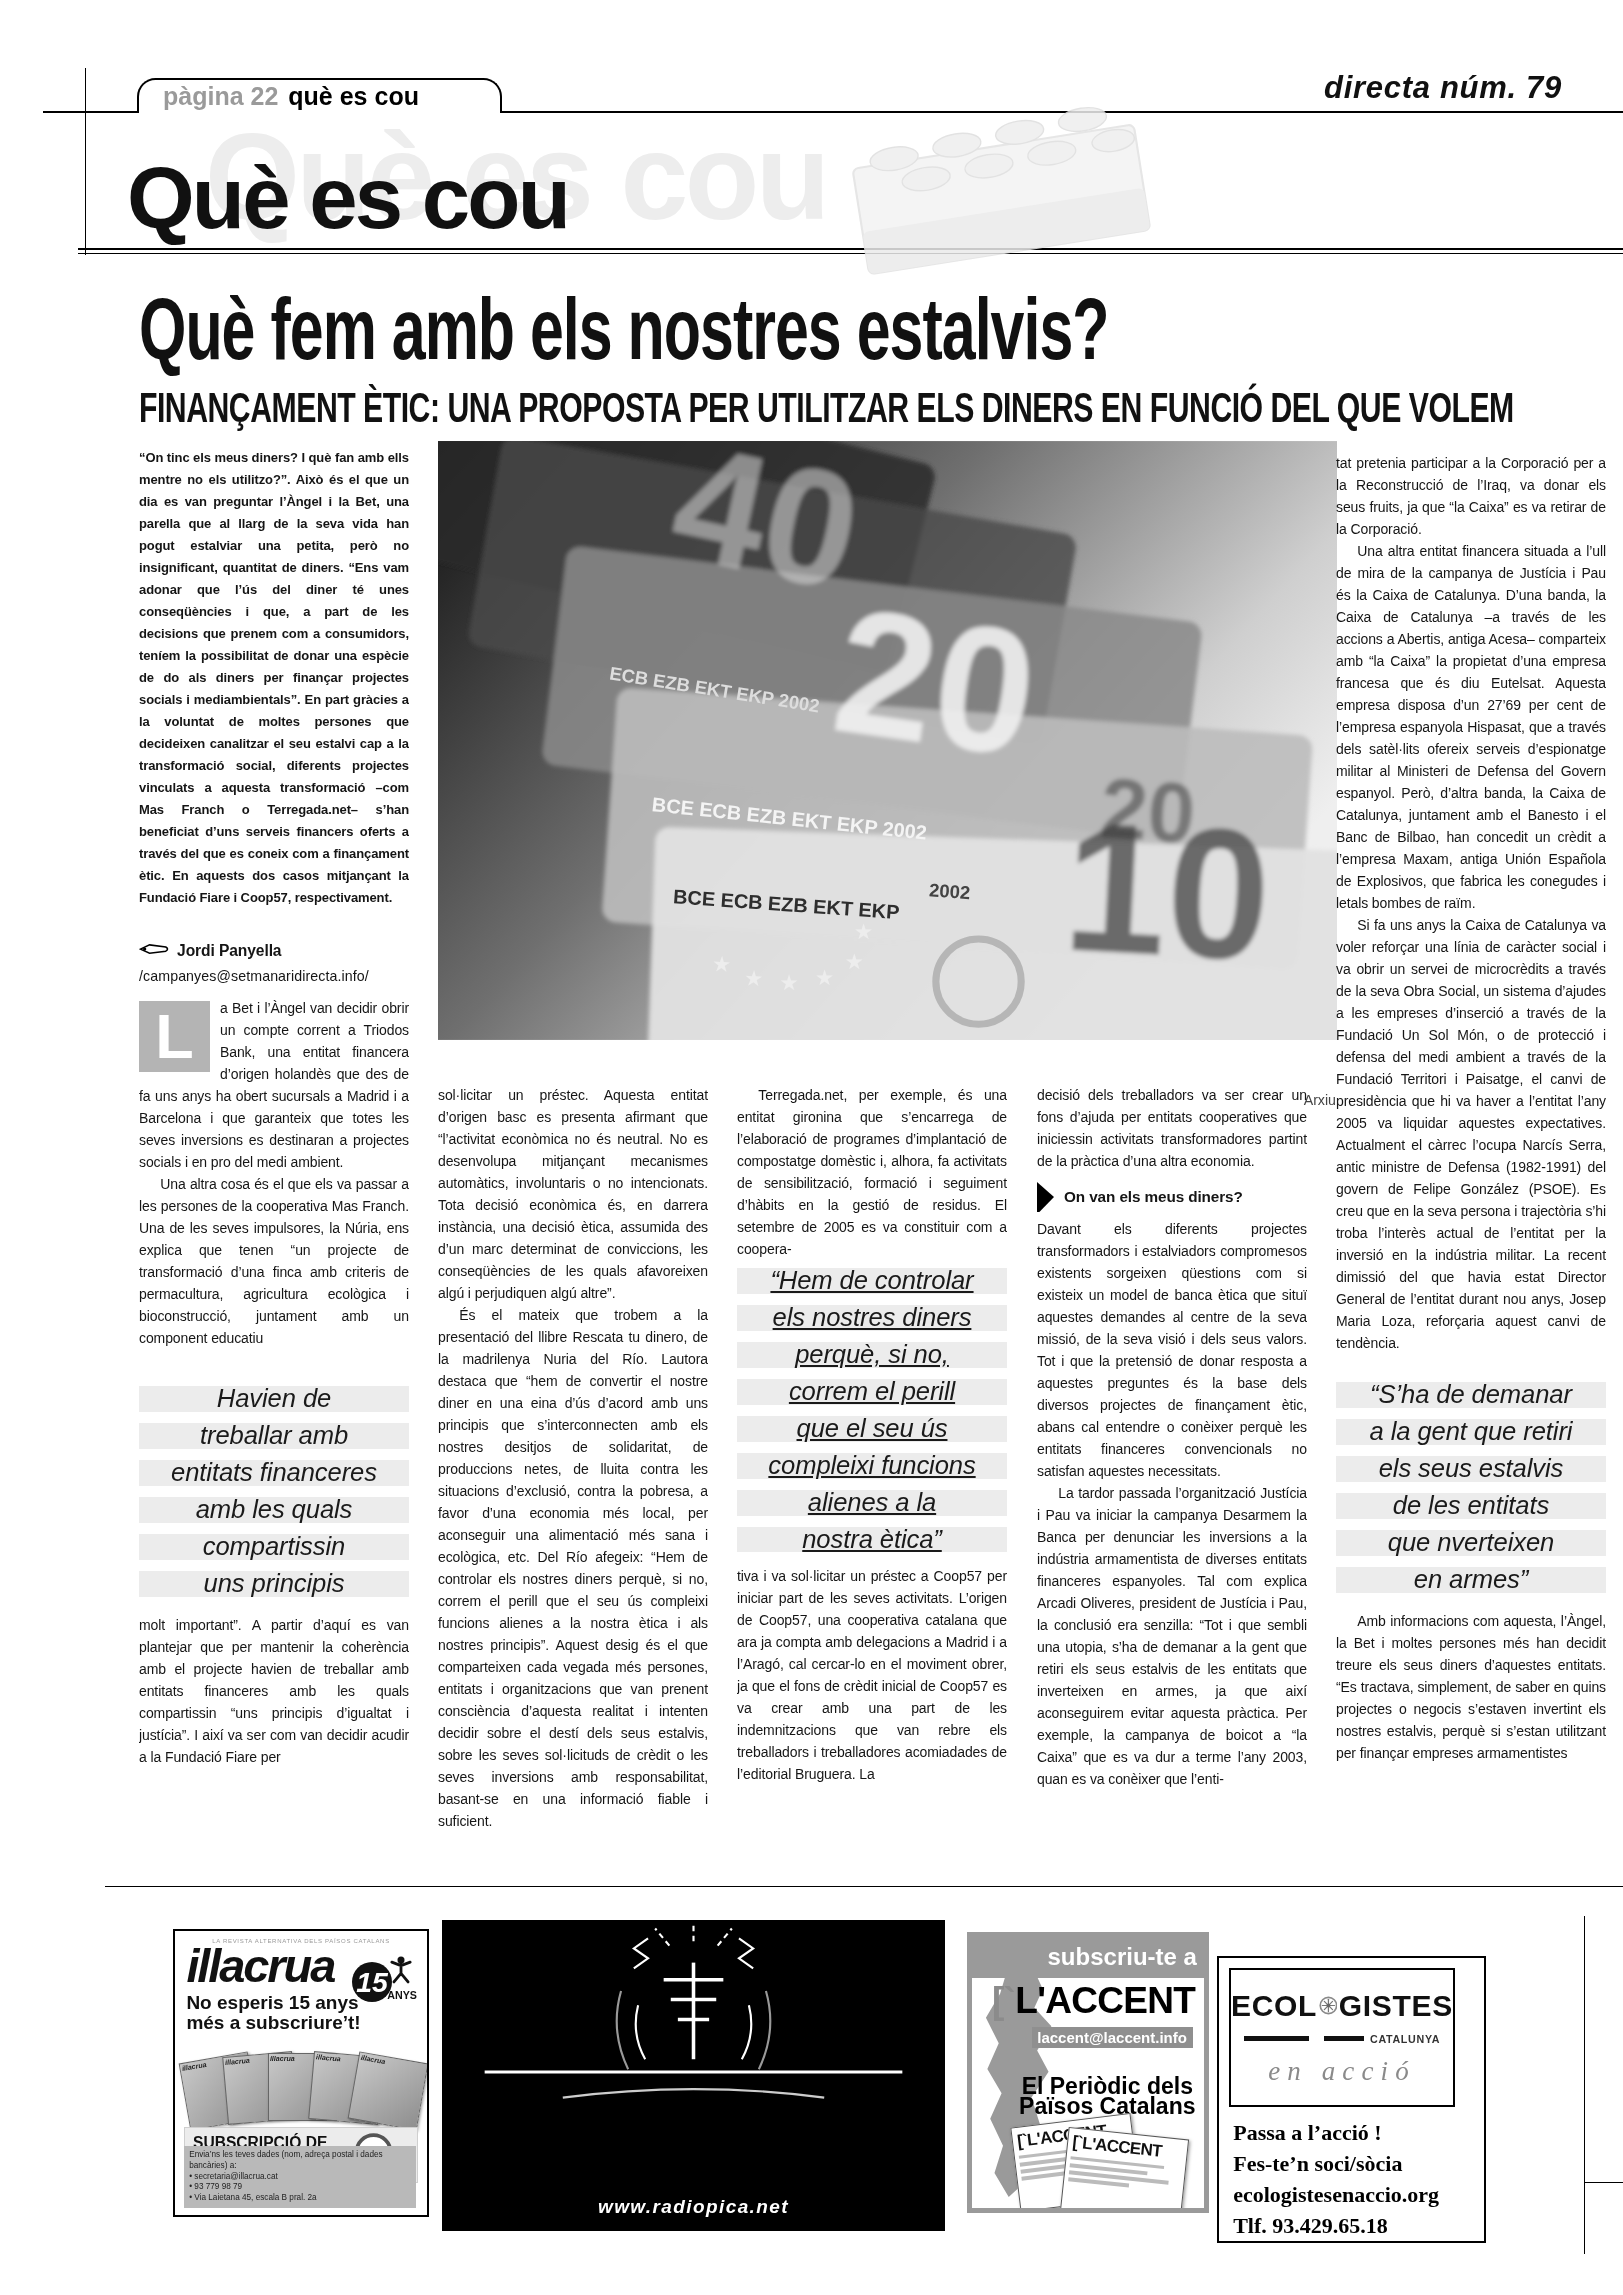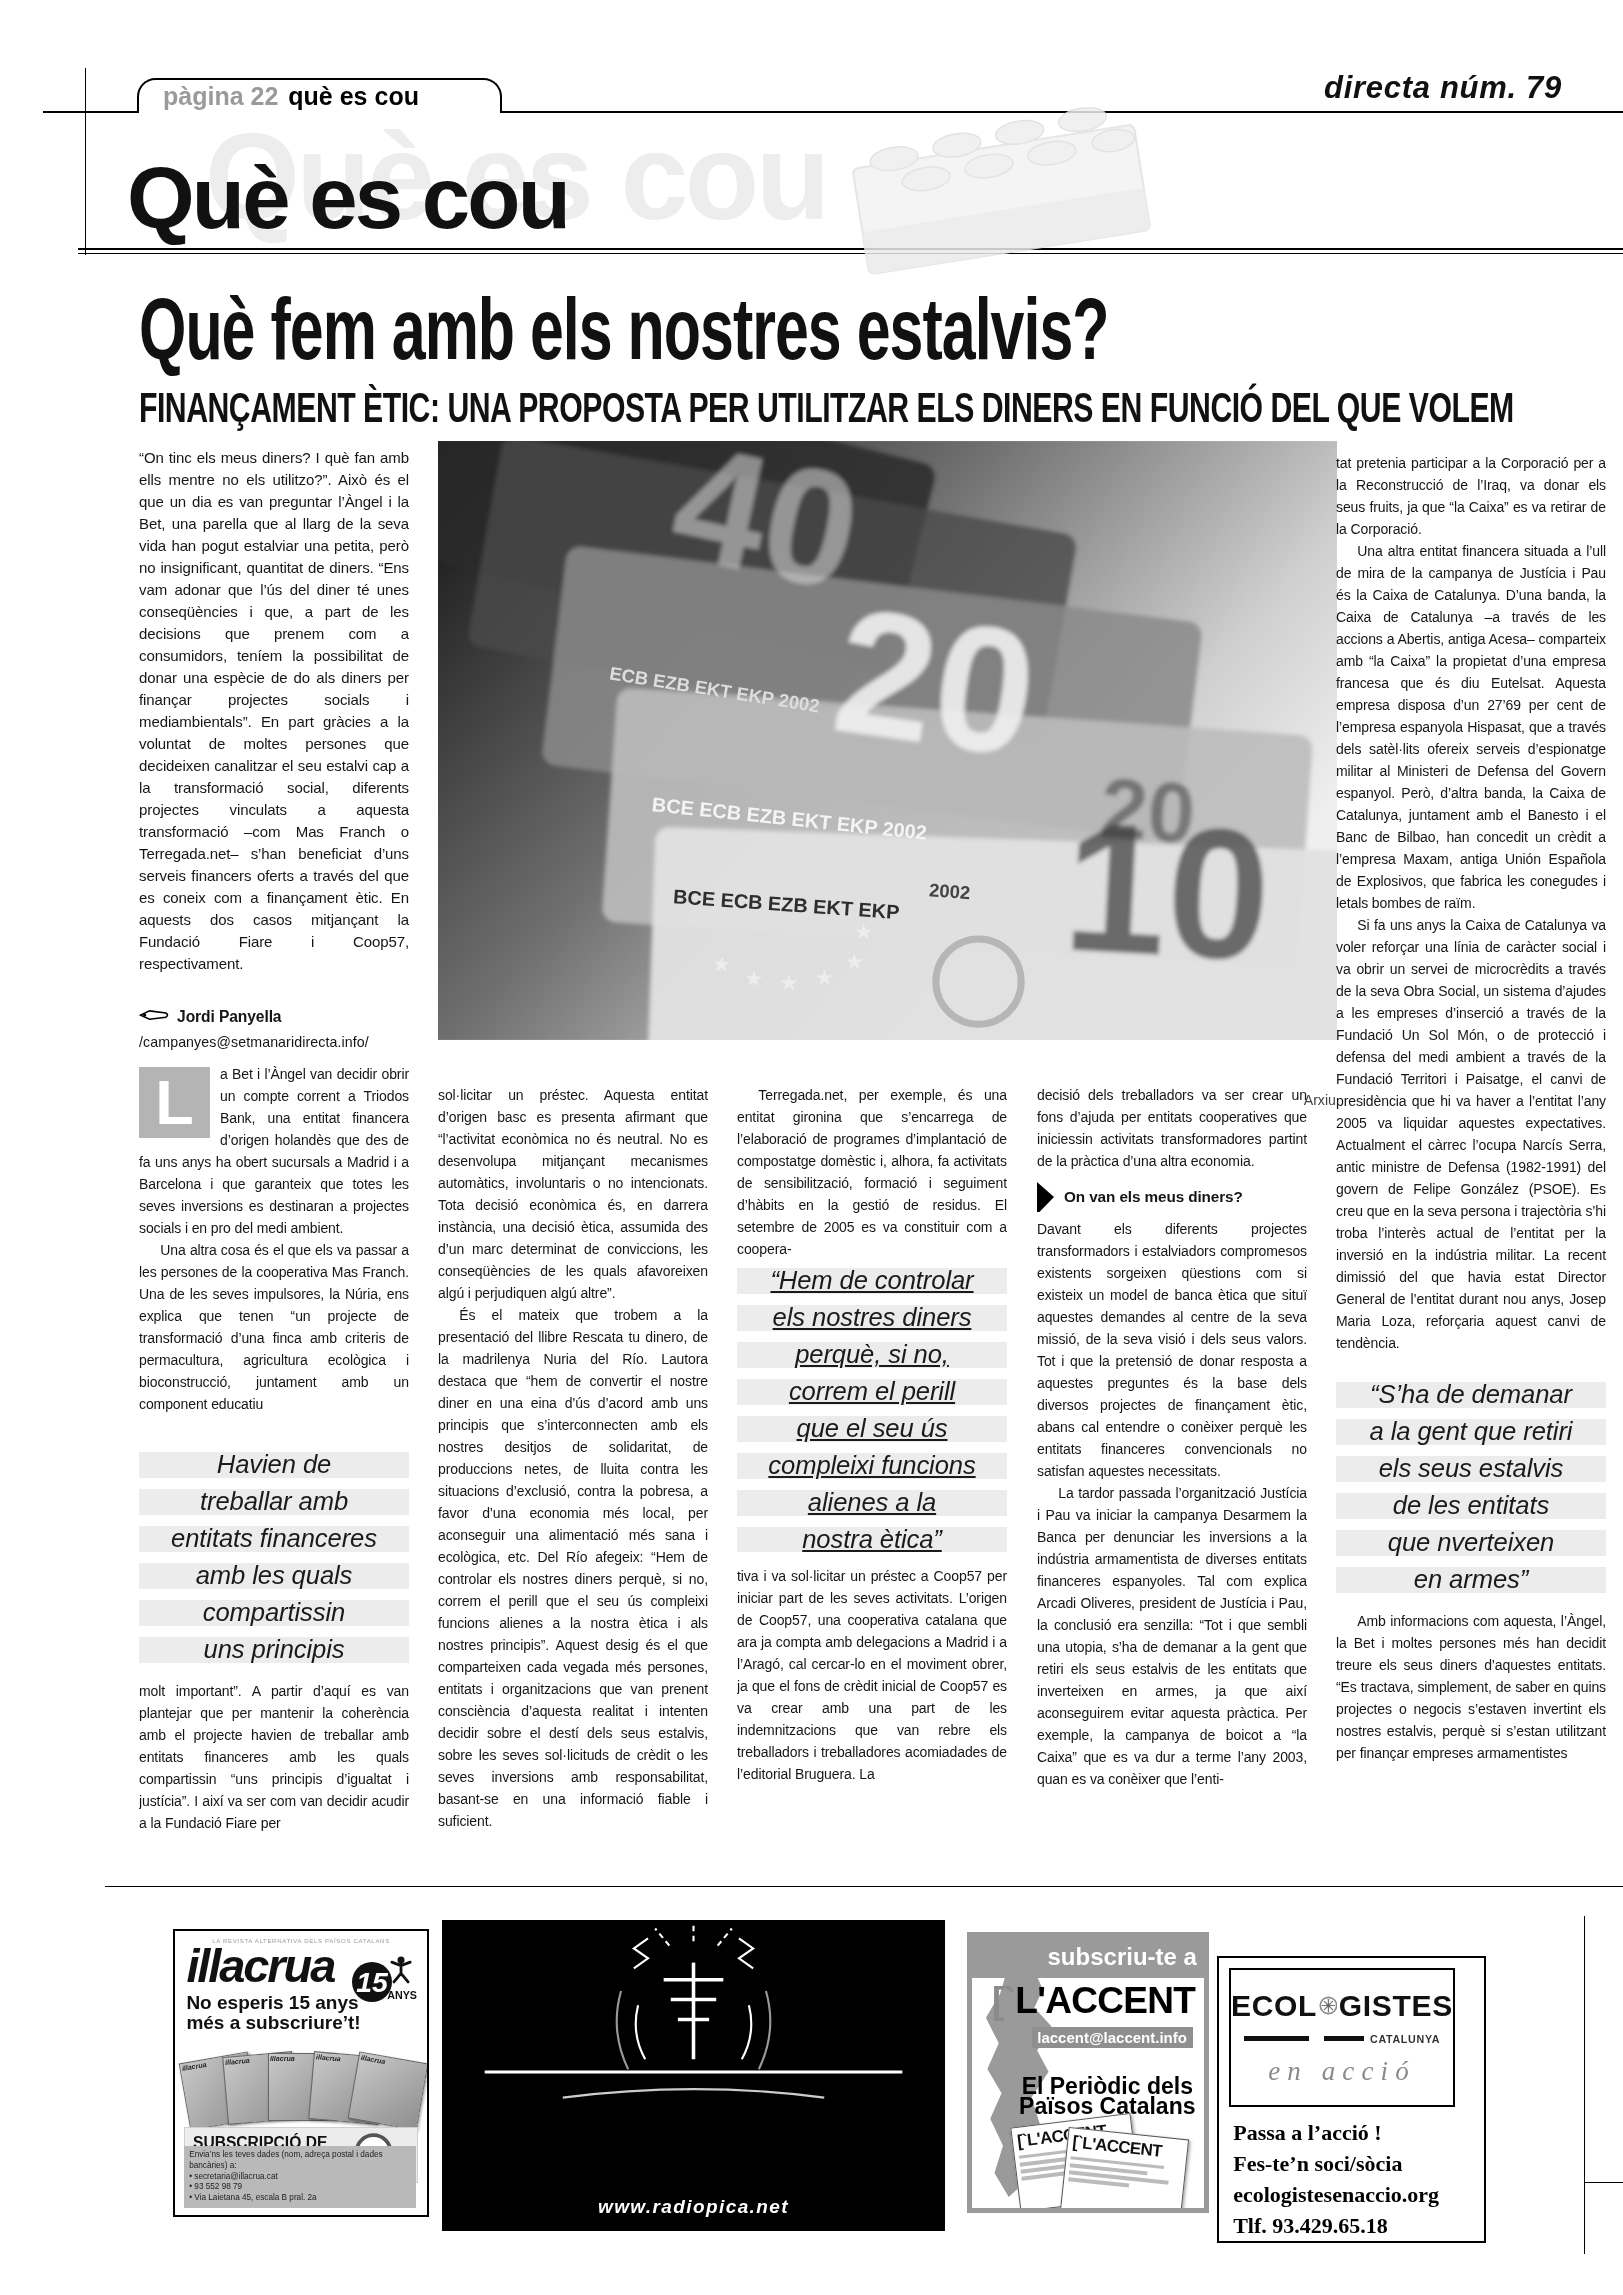--- a/index.html
+++ b/index.html
@@ -27,21 +27,21 @@
   
   .headline{position:absolute;left:139px;top:279px;font-size:87px;font-weight:bold;
             letter-spacing:-1.4px;white-space:nowrap;transform:scaleX(.70);transform-origin:left top;}
   .subheadline{position:absolute;left:139px;top:384px;font-size:42px;font-weight:bold;
             letter-spacing:-0.7px;white-space:nowrap;transform:scaleX(.72);transform-origin:left top;}
 
   
   .col{position:absolute;width:270px;font-size:14px;line-height:22px;letter-spacing:-0.1px;
        text-align:justify;color:#151515;}
   .col p{margin:0;}
-  .intro{font-weight:normal;font-size:15px;}
+  .intro{font-weight:bold;font-size:13px;}
   .indent{text-indent:21.3px;}
   .byline{margin-top:30px;margin-bottom:10px;}
   .byline-author{font-weight:bold;font-size:15.6px;display:inline-block;vertical-align:middle;}
   .byline-email{font-size:14.2px;letter-spacing:0.1px;margin-top:2.8px;}
   .pen{display:inline-block;vertical-align:middle;margin-right:7.1px;}
   .dropcap{float:left;width:71px;height:71px;background:#b4b4b4;color:#fff;
            font-size:63px;font-weight:bold;display:flex;align-items:center;justify-content:center;
            margin:3.6px 10px 2.8px 0;}
   .pullquote{margin:37px 0 17px 0;font-style:italic;font-size:25.6px;line-height:25.6px;
              text-align:center;color:#1a1a1a;font-weight:500;}
@@ -298,21 +298,21 @@
         <svg width="61" height="46" viewBox="0 0 86 64">
           <circle cx="36" cy="28" r="24" fill="#fff" stroke="#555" stroke-width="5"></circle>
           <line x1="54" y1="46" x2="80" y2="60" stroke="#333" stroke-width="9" stroke-linecap="round"></line>
           <text x="36" y="35" text-anchor="middle" font-size="15" font-weight="bold" font-family="Liberation Sans,sans-serif" fill="#111">PROVA</text>
         </svg>
       </div>
     </div>
     <div class="illa-footer">
       <div>Envia’ns les teves dades (nom, adreça postal i dades bancàries) a:</div>
       <div>• <span>secretaria@illacrua.cat</span></div>
-      <div>• <span>93 552 98 79</span></div>
+      <div>• <span>93 779 98 79</span></div>
       <div>• <span>Via Laietana 45, escala B pral. 2a</span></div>
     </div>
   </div>
 
   <div class="ad ad-radiopica">
     <svg width="503" height="206" viewBox="0 0 708 290">
       <g stroke="#fff" stroke-width="3" fill="none">
         <path d="M354 30 L354 2" stroke-dasharray="8 6"></path>
         <path d="M320 36 L300 12" stroke-dasharray="8 6"></path>
         <path d="M388 36 L408 12" stroke-dasharray="8 6"></path>

